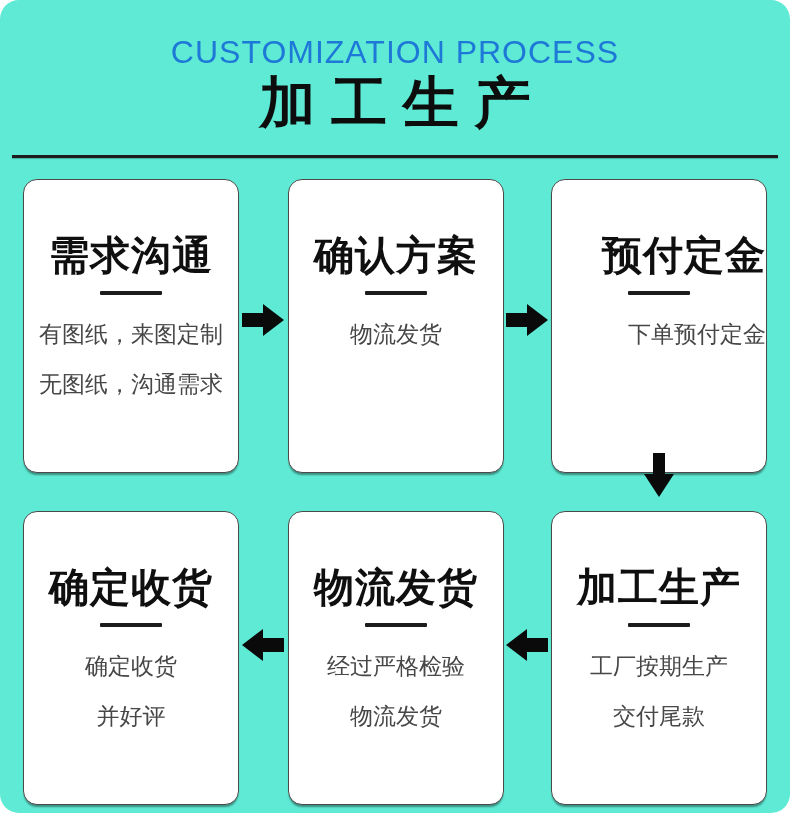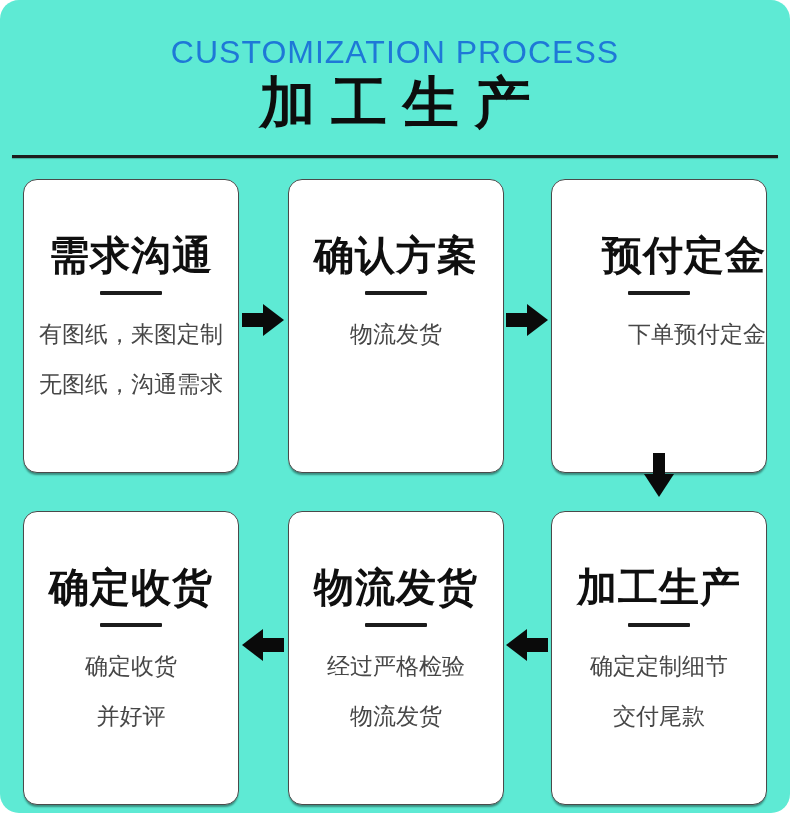--- a/index.html
+++ b/index.html
@@ -156,21 +156,21 @@
     <div class="card-body">
       <div>经过严格检验</div>
       <div>物流发货</div>
     </div>
   </div>
 
   <div class="card r2c3">
     <div class="card-title">加工生产</div>
     <div class="card-divider"></div>
     <div class="card-body">
-      <div>确定定制细节</div>
+      <div>工厂按期生产</div>
       <div>交付尾款</div>
     </div>
   </div>
 
   <div class="arrow a1">
     <svg width="42" height="32" viewBox="0 0 42 32" xmlns="http://www.w3.org/2000/svg">
       <rect x="0" y="9" width="22" height="14" fill="#0a0a0a"></rect>
       <polygon points="21,0 42,16 21,32" fill="#0a0a0a"></polygon>
     </svg>
   </div>

